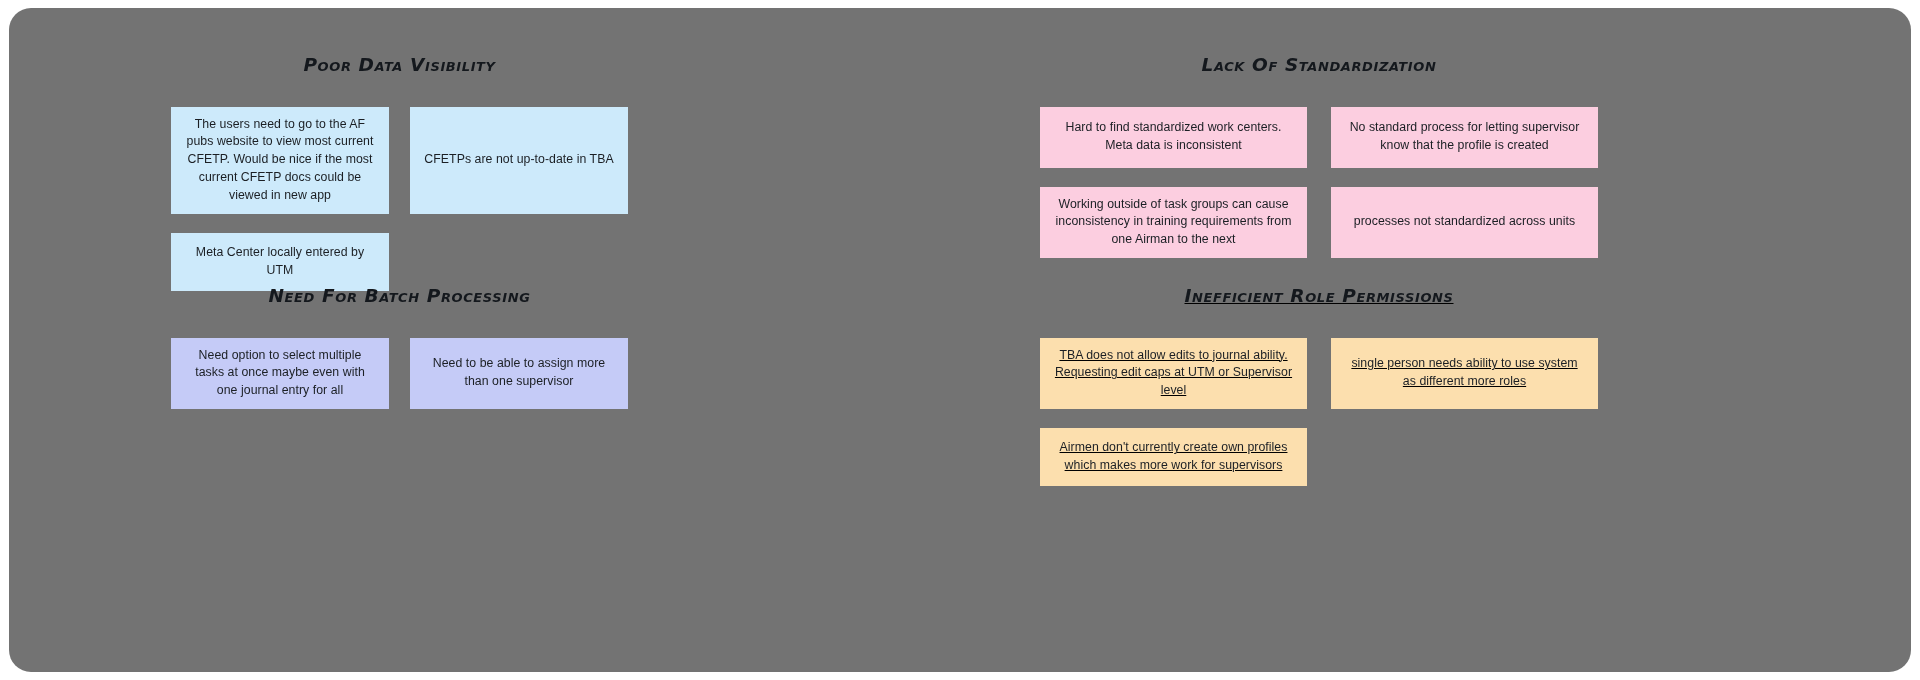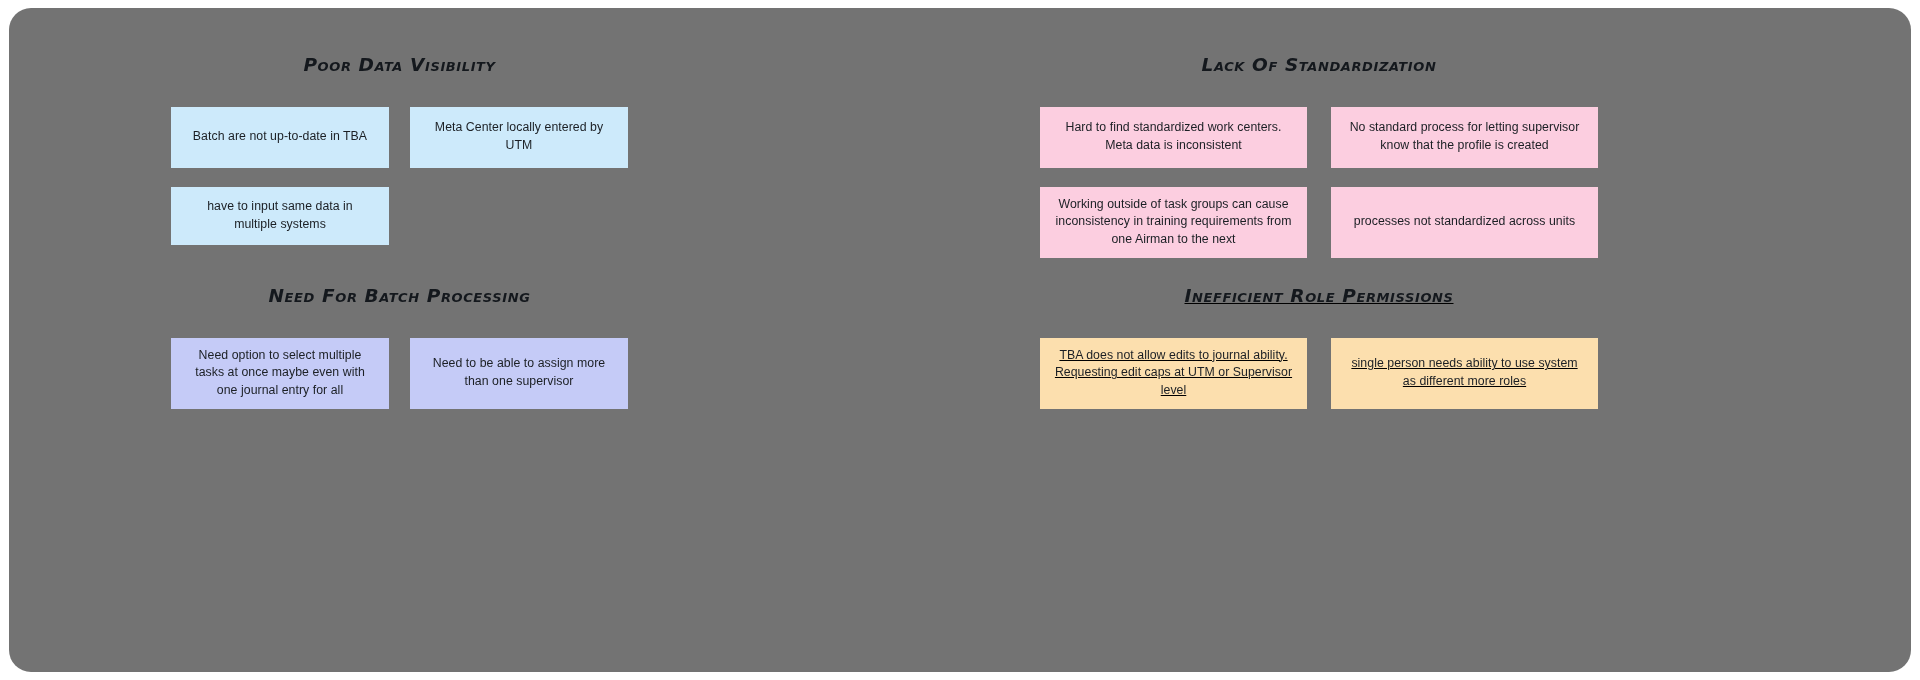--- a/index.html
+++ b/index.html
@@ -136,23 +136,23 @@
 </style>
 </head>
 <body>
 
 <div id="canvas">
   <div class="board">
 
     <div class="section" id="sec-poor-data-visibility">
       <div class="section-title">Poor Data Visibility</div>
       <div class="cards">
-        <div class="card c-blue">Batch are not up-to-date in TBA</div>
+        <div class="card c-blue">The users need to go to the AF pubs website to view most current CFETP. Would be nice if the most current CFETP docs could be viewed in new app</div>
+        <div class="card c-blue">CFETPs are not up-to-date in TBA</div>
         <div class="card c-blue">Meta Center locally entered by UTM</div>
-        <div class="card c-blue">have to input same data in multiple systems</div>
       </div>
     </div>
 
     <div class="section" id="sec-lack-of-standardization">
       <div class="section-title">Lack of Standardization</div>
       <div class="cards">
         <div class="card c-pink">Hard to find standardized work centers. Meta data is inconsistent</div>
         <div class="card c-pink">No standard process for letting supervisor know that the profile is created</div>
         <div class="card c-pink">Working outside of task groups can cause inconsistency in training requirements from one Airman to the next</div>
         <div class="card c-pink">processes not standardized across units</div>
@@ -165,17 +165,18 @@
         <div class="card c-purple">Need option to select multiple tasks at once maybe even with one journal entry for all</div>
         <div class="card c-purple">Need to be able to assign more than one supervisor</div>
       </div>
     </div>
 
     <div class="section" id="sec-inefficient-role-permissions">
       <div class="section-title">Inefficient Role Permissions</div>
       <div class="cards">
         <div class="card c-orange">TBA does not allow edits to journal ability. Requesting edit caps at UTM or Supervisor level</div>
         <div class="card c-orange">single person needs ability to use system as different more roles</div>
+        <div class="card c-orange">Airmen don't currently create own profiles which makes more work for supervisors</div>
       </div>
     </div>
 
   </div>
 </div>
 
 </body></html>

